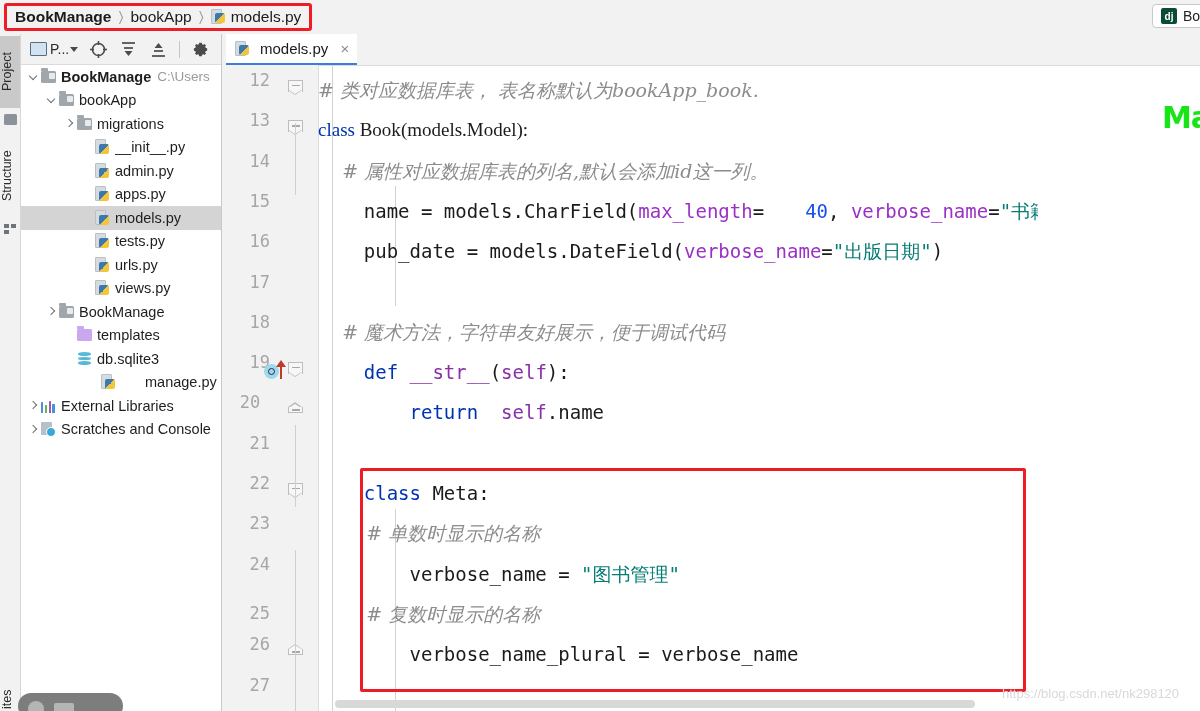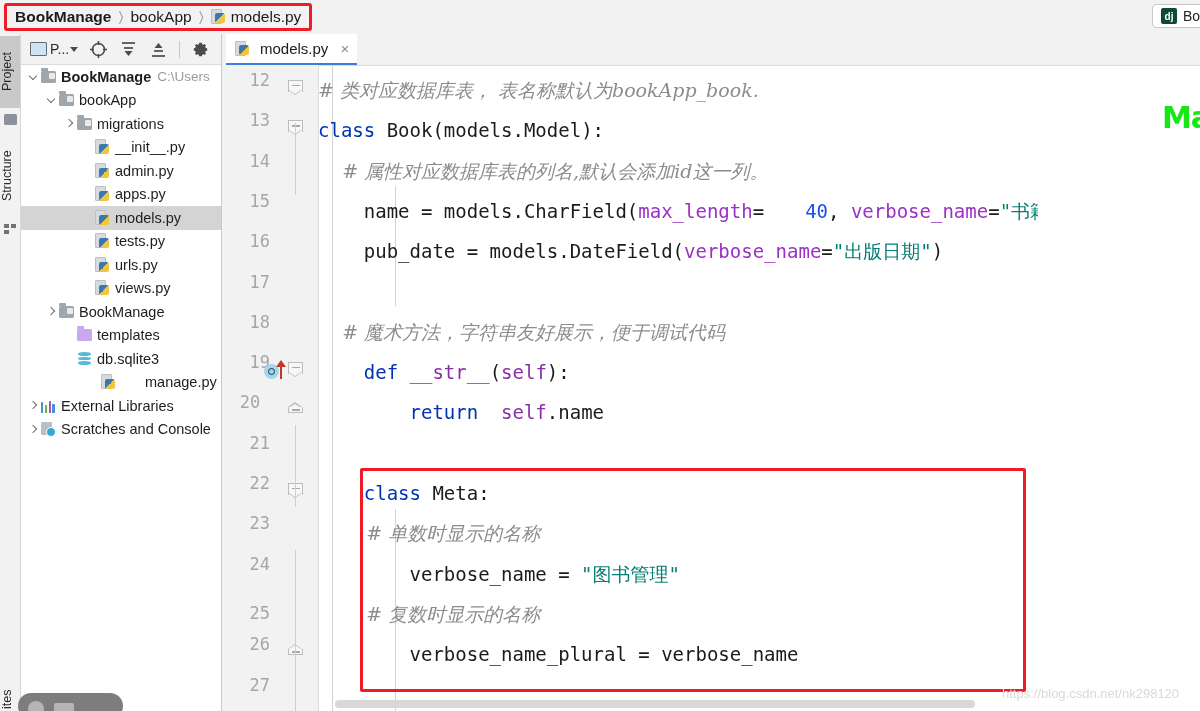--- a/index.html
+++ b/index.html
@@ -540,21 +540,21 @@
         <div class="lnum" style="top: 609.5px;">27</div>
         <div class="foldline" style="left: 73px; top: 58px; height: 72px;"></div>
         <div class="foldline" style="left: 73px; top: 360px; height: 82px;"></div>
         <div class="foldline" style="left: 73px; top: 485px; height: 165px;"></div>
       </div>
     <div class="code">
         <div class="ind-guide" style="left: 14px; top: 0px; height: 646px;"></div>
         <div class="ind-guide" style="left: 77px; top: 121px; height: 120px;"></div>
         <div class="ind-guide" style="left: 77px; top: 444px; height: 202px;"></div>
         <div class="cline" style="top: 5px;"><span class="cmt"># 类对应数据库表， 表名称默认为bookApp_book.</span></div>
-        <div class="cline" style="top: 45.3px;"><span class="kw">class</span><span class="plain"> </span><span class="cls">Book</span><span class="plain">(models.Model):</span></div>
+        <div class="cline" style="top: 45.3px; font-family: Liberation Serif, serif;"><span class="kw">class</span><span class="plain"> </span><span class="cls">Book</span><span class="plain">(models.Model):</span></div>
         <div class="cline" style="top: 85.6px;"><span class="cmt">    # 属性对应数据库表的列名,默认会添加id这一列。</span></div>
         <div class="cline" style="top: 125.9px;"><span class="plain">    name = models.CharField(</span><span class="kwarg">max_length</span><span class="plain">=</span><span class="num">40</span><span class="plain">, </span><span class="kwarg">verbose_name</span><span class="plain">=</span><span class="str">"书籍名</span></div>
         <div class="cline" style="top: 166.2px;"><span class="plain">    pub_date = models.DateField(</span><span class="kwarg">verbose_name</span><span class="plain">=</span><span class="str">"出版日期"</span><span class="plain">)</span></div>
         <div class="cline" style="top: 206.5px;"></div>
         <div class="cline" style="top: 246.8px;"><span class="cmt">    # 魔术方法，字符串友好展示，便于调试代码</span></div>
         <div class="cline" style="top: 287.1px;"><span class="plain">    </span><span class="kw">def</span><span class="plain"> </span><span class="fn">__str__</span><span class="plain">(</span><span class="self">self</span><span class="plain">):</span></div>
         <div class="cline" style="top: 327.4px;"><span class="plain">        </span><span class="kw">return</span><span class="plain">  </span><span class="self">self</span><span class="plain">.name</span></div>
         <div class="cline" style="top: 367.7px;"></div>
         <div class="cline" style="top: 408px;"><span class="plain">    </span><span class="kw">class</span><span class="plain"> </span><span class="cls">Meta</span><span class="plain">:</span></div>
         <div class="cline" style="top: 448.3px;"><span class="cmt">        # 单数时显示的名称</span></div>

